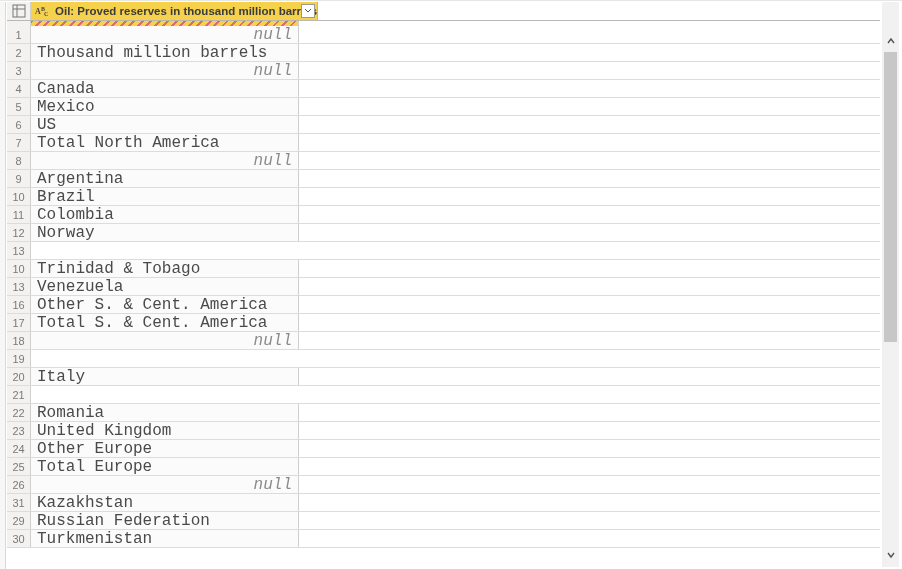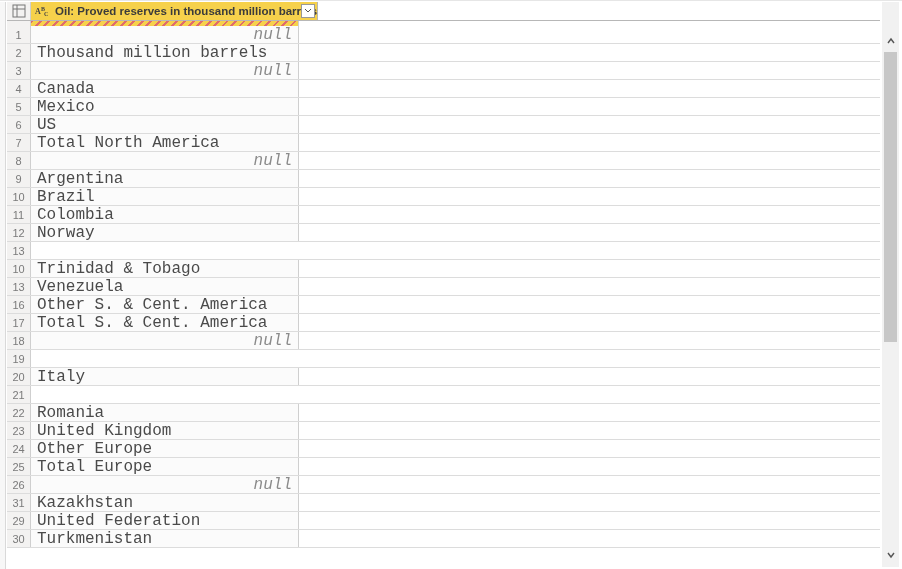--- a/index.html
+++ b/index.html
@@ -168,21 +168,21 @@
         <div class="row">
           <div class="rowhead">26</div>
           <div class="cell null">null</div>
         </div>
         <div class="row">
           <div class="rowhead">31</div>
           <div class="cell">Kazakhstan</div>
         </div>
         <div class="row">
           <div class="rowhead">29</div>
-          <div class="cell">United Federation</div>
+          <div class="cell">Russian Federation</div>
         </div>
         <div class="row">
           <div class="rowhead">30</div>
           <div class="cell">Turkmenistan</div>
         </div>
       </div>
 
   </div>
 
   <div class="vsb">

